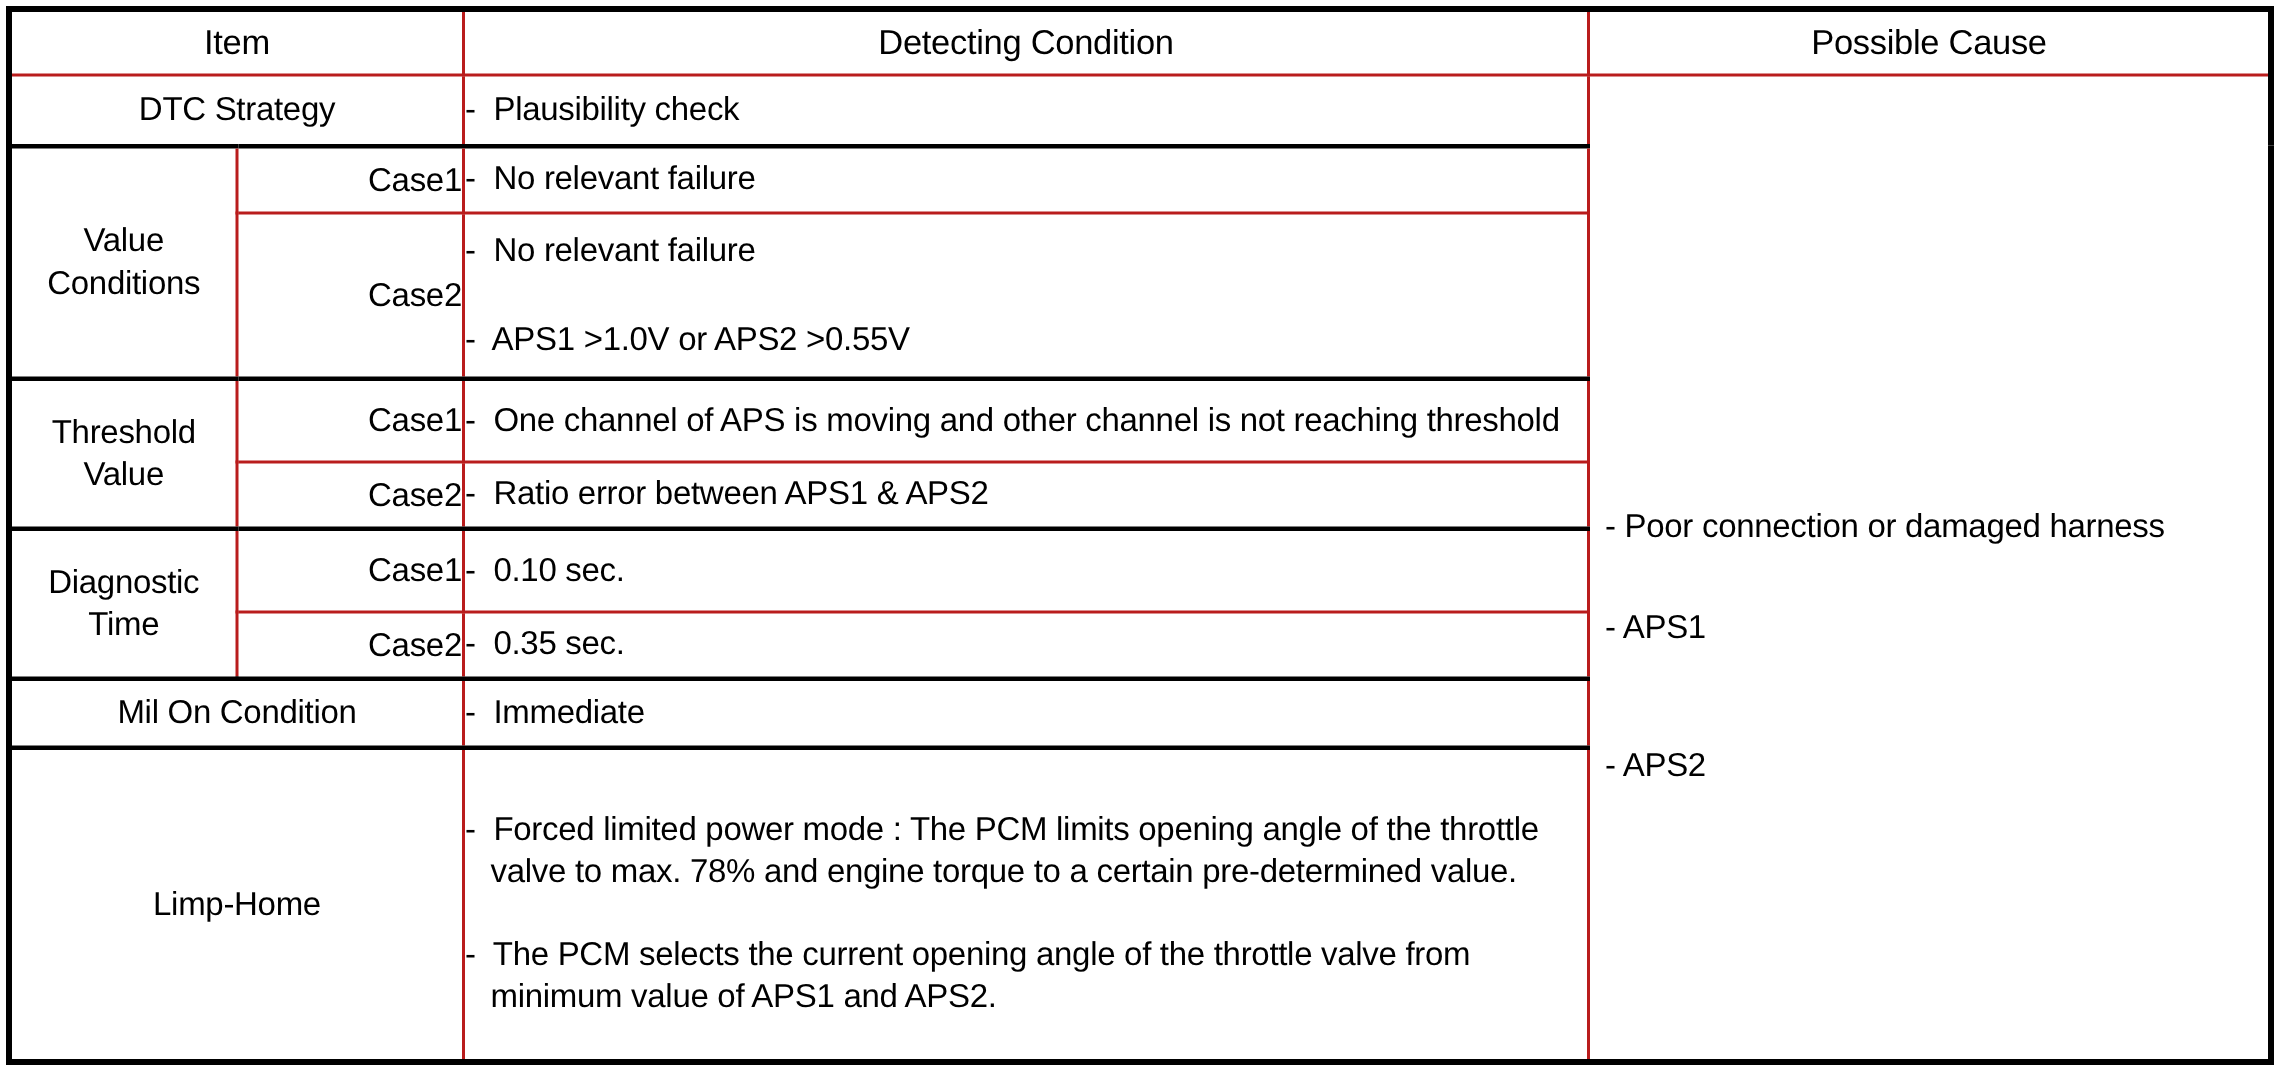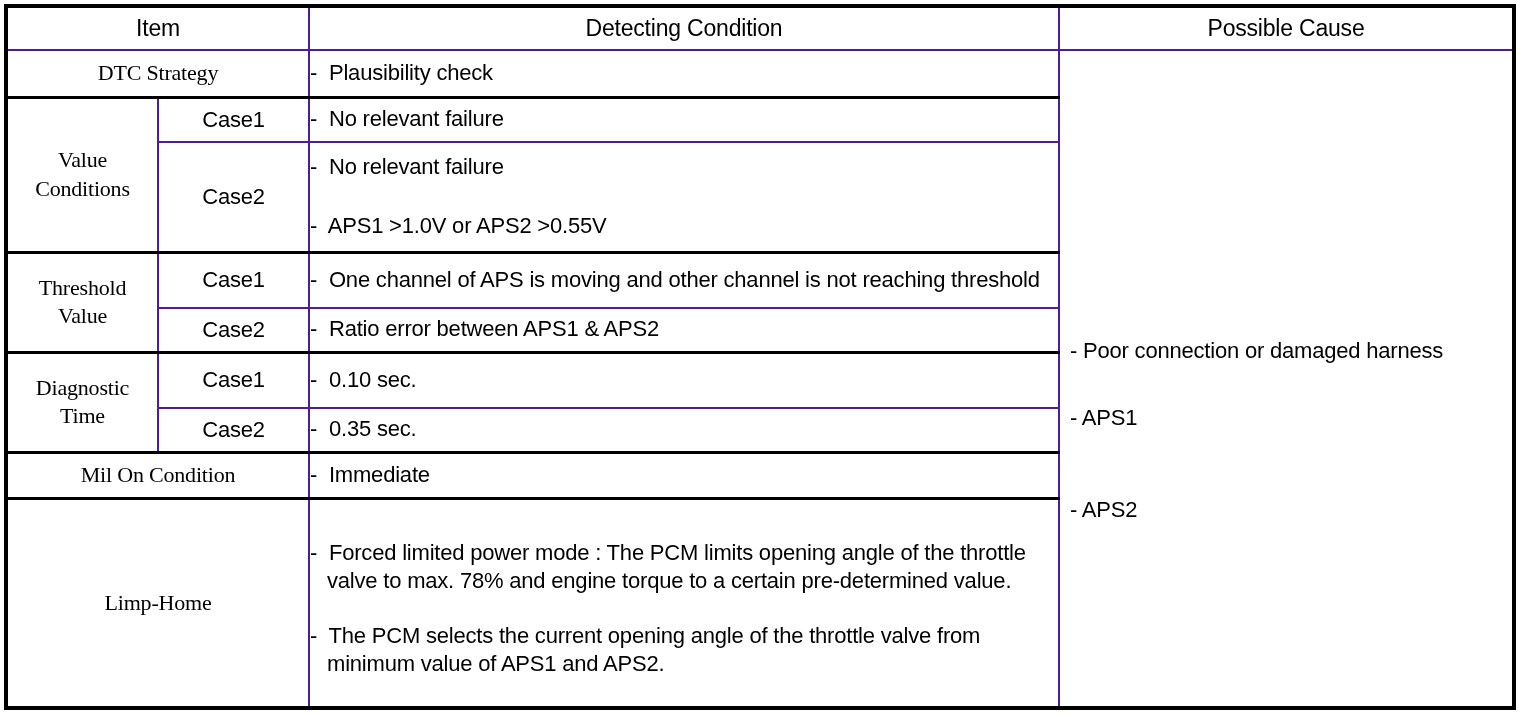--- a/index.html
+++ b/index.html
@@ -25,21 +25,21 @@
     left: 4px;
     top: 4px;
     width: 1512px;
     height: 706px;
     border-collapse: collapse;
     table-layout: fixed;
     box-sizing: border-box;
     border: 4px solid #000;
   }
   .dtc-table td, .dtc-table th {
-    border: 2px solid #4c1d95;
+    border: 2px solid #b91c1c;
     padding: 0;
     vertical-align: middle;
     box-sizing: border-box;
     font-weight: normal;
   }
   
   .sep-top { border-top: 3px solid #000 !important; }
 
   
   .hdr {
@@ -50,24 +50,23 @@
     height: 44px;
   }
 
   
   .item-label {
     text-align: center;
     font-size: 22px;
     line-height: 1.28;
     letter-spacing: -0.2px;
     padding: 2px 4px;
-    font-family: Liberation Serif, serif;
   }
   .case-label {
-    text-align: center;
+    text-align: right;
     font-size: 22px;
     letter-spacing: -0.2px;
     padding: 2px 4px;
     margin-top: 20px;
   }
 
   
   .cond {
     font-size: 22px;
     line-height: 1.30;

